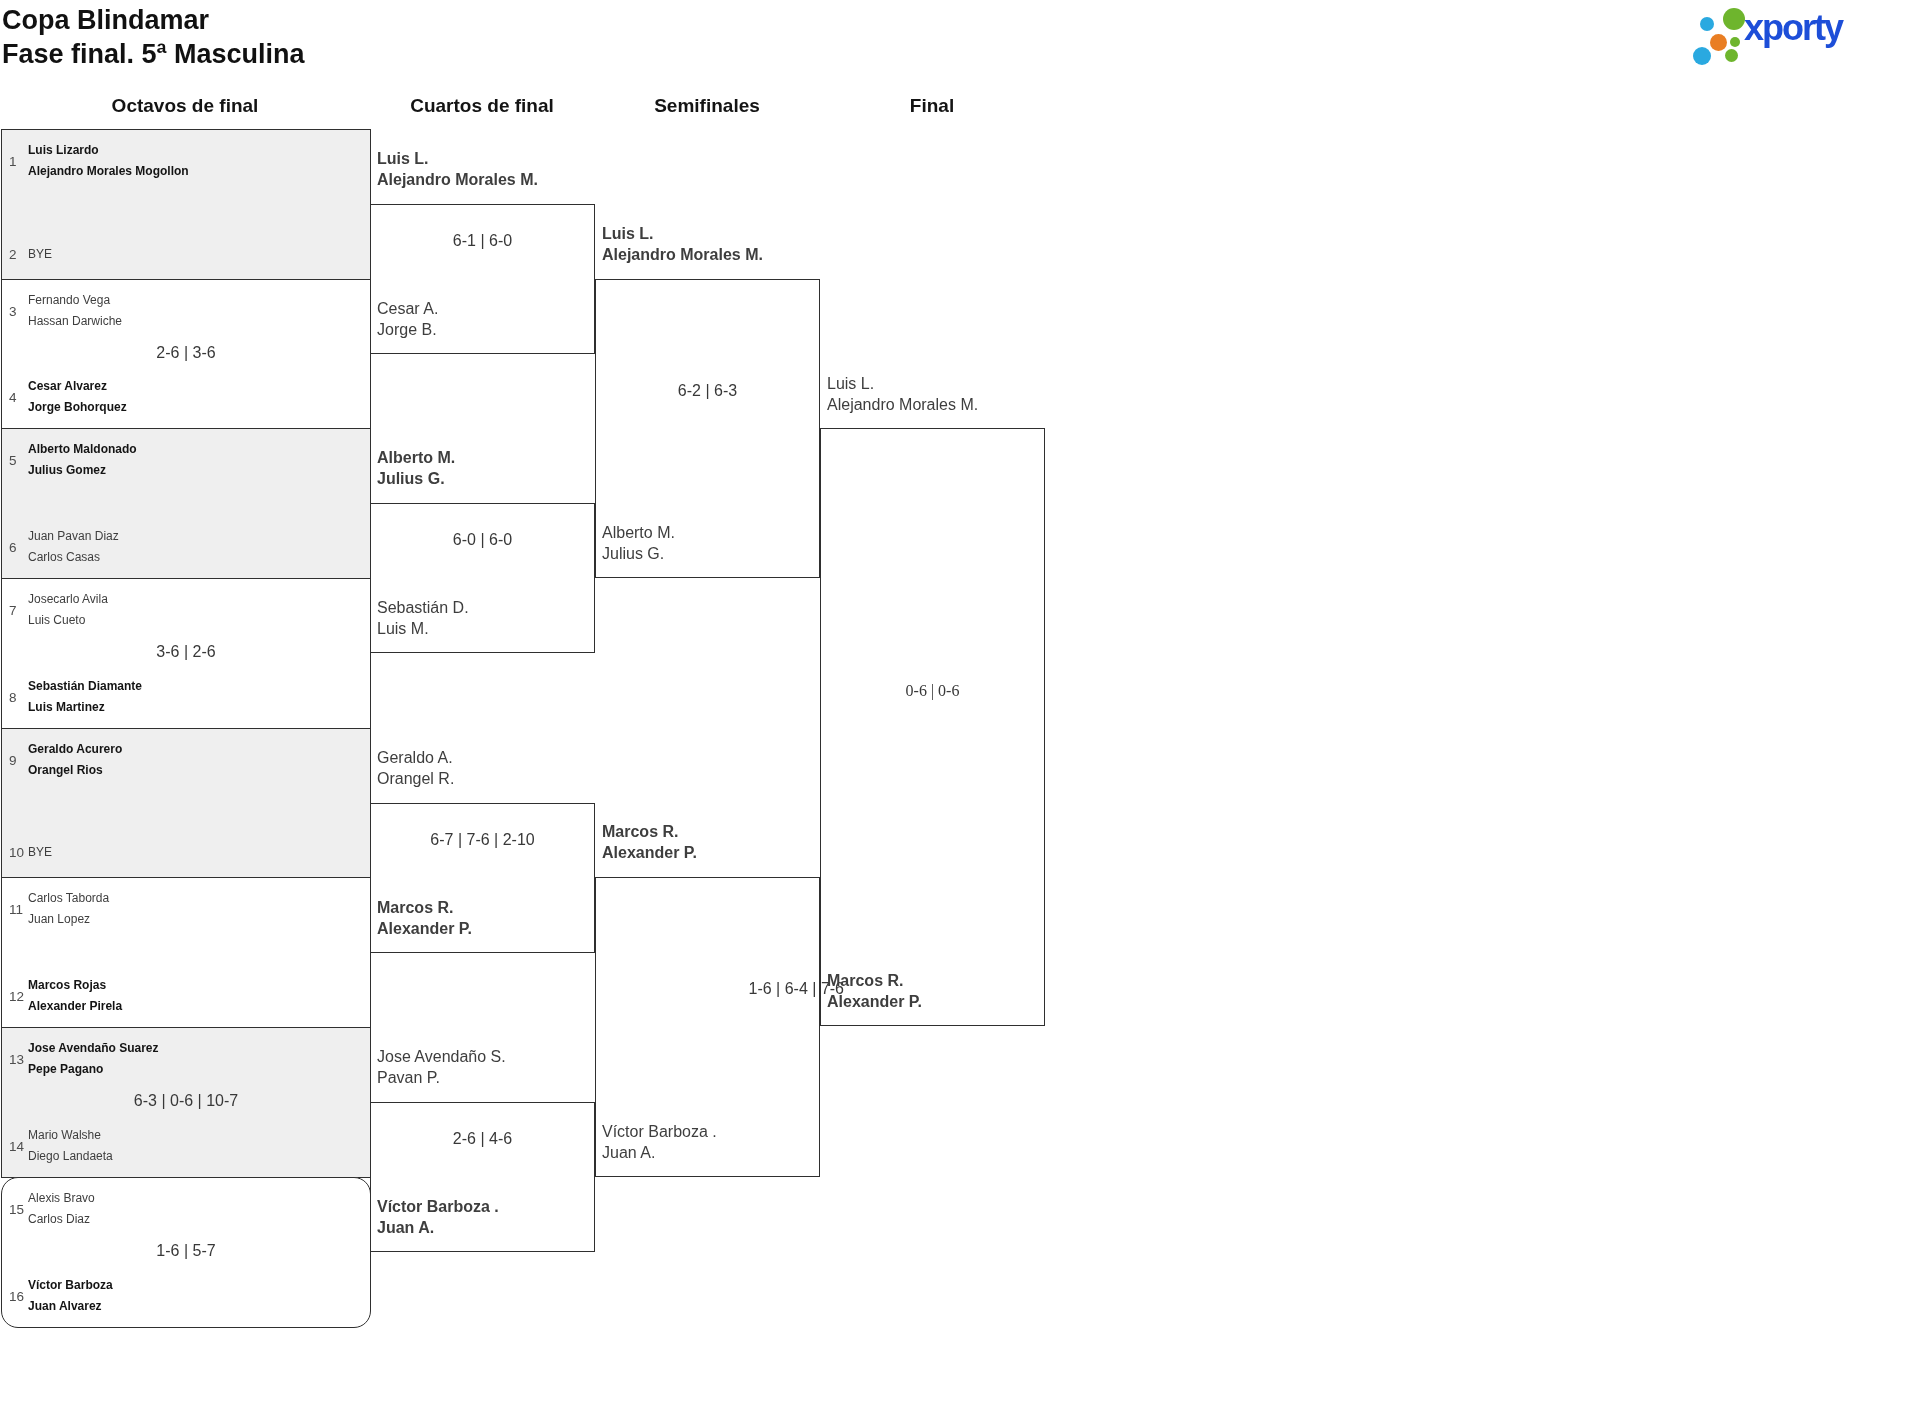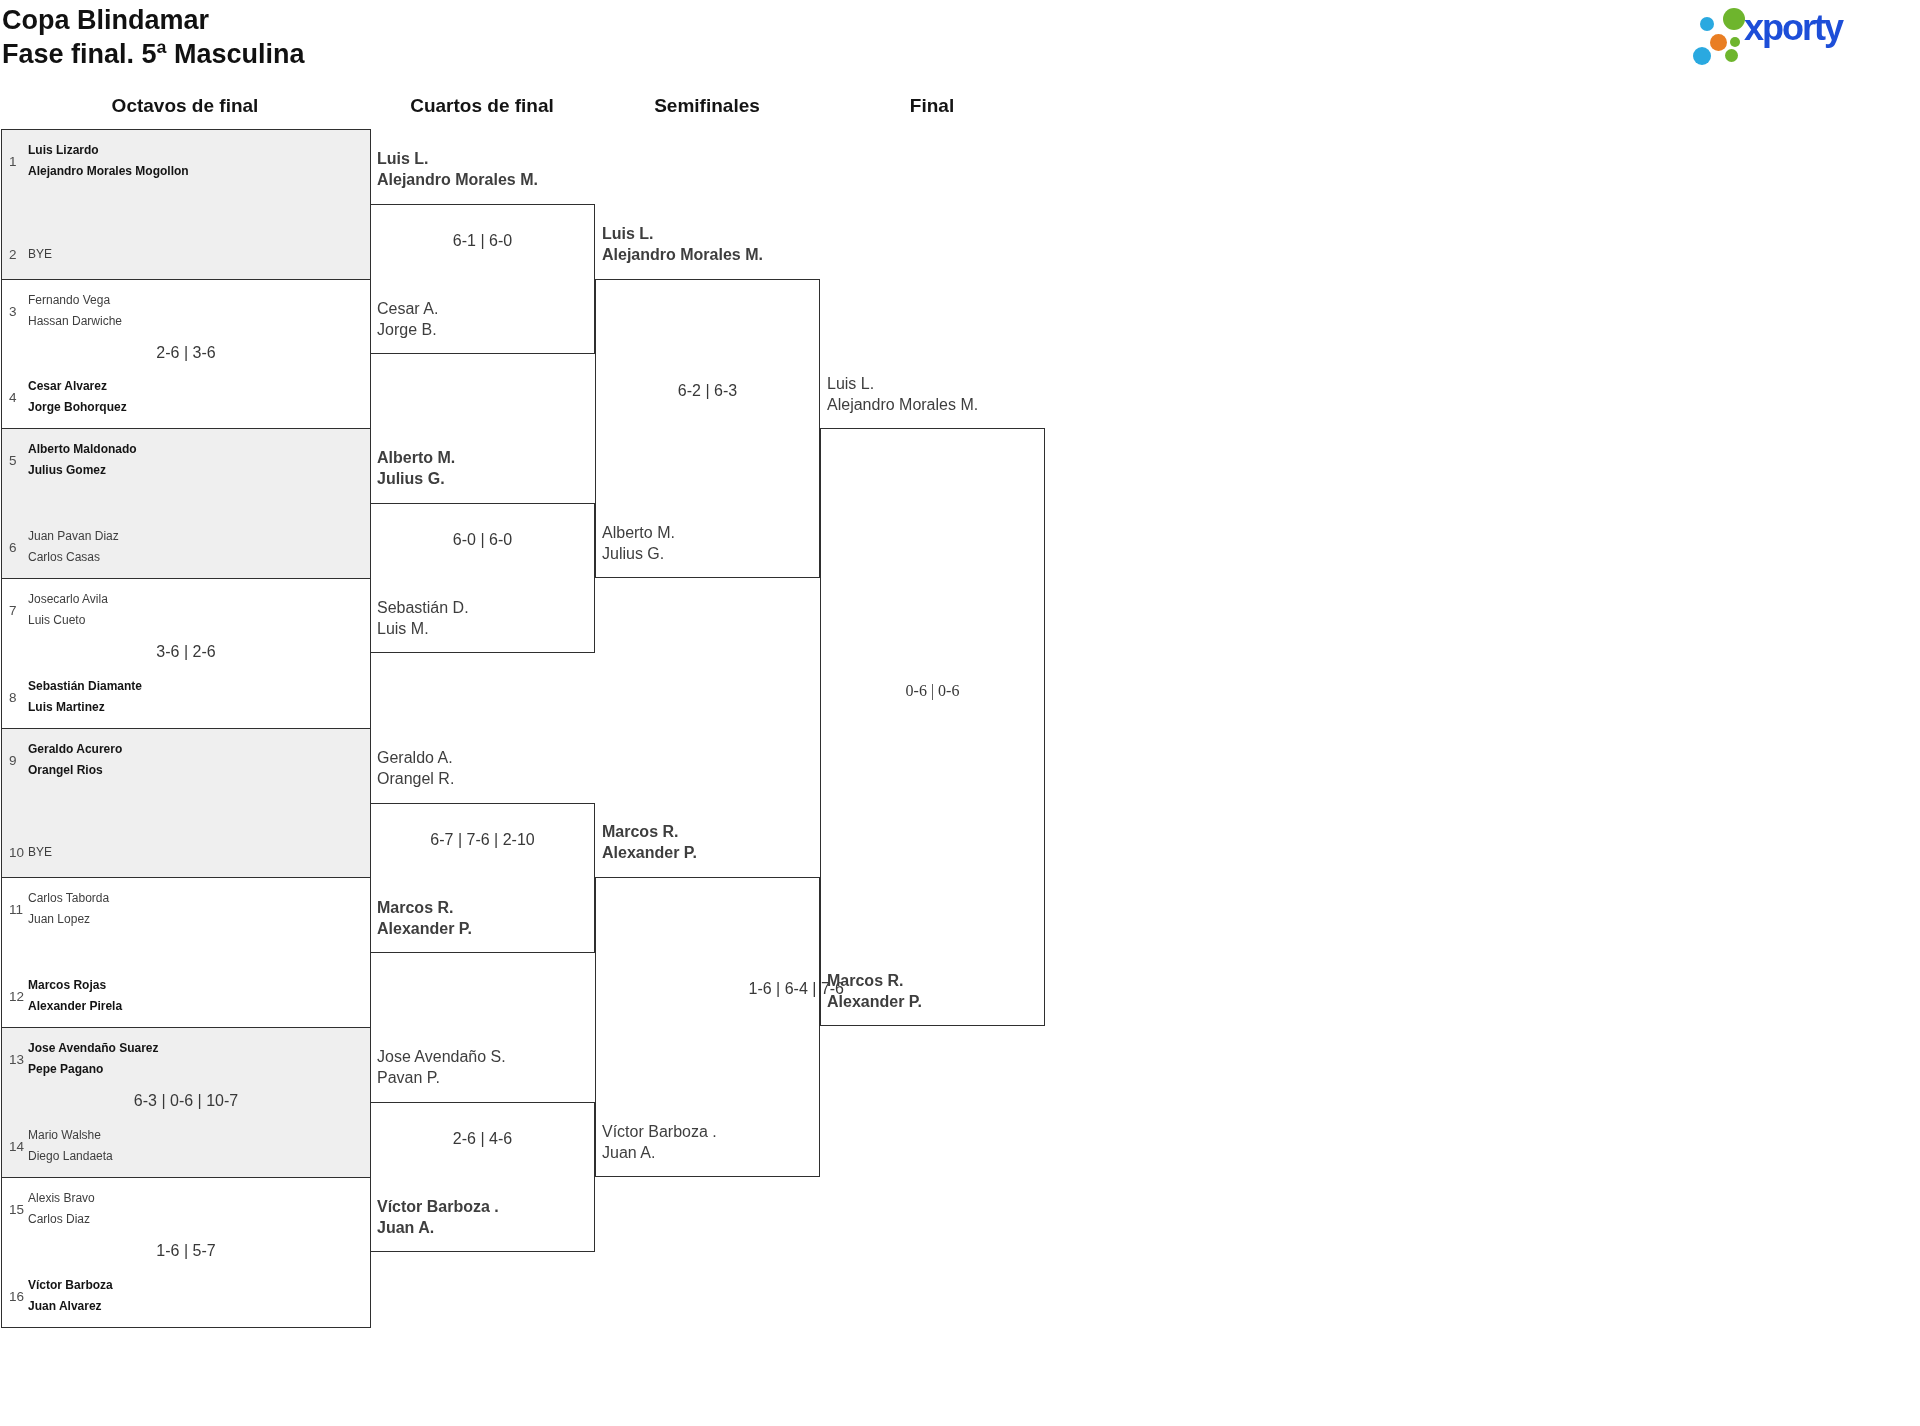--- a/index.html
+++ b/index.html
@@ -175,21 +175,21 @@
     <div class="oscore">6-3 | 0-6 | 10-7</div>
     <div class="slot bot2">
       <span class="seed">14</span>
       <span class="names">
         <span class="l">Mario Walshe</span>
         <span class="l">Diego Landaeta</span>
       </span>
     </div>
   </div>
 
-  <div class="obox" style="top:1177px;height:151px;">
+  <div class="obox" style="top:1177px;height:151px;border-radius:17px;">
     <div class="slot top">
       <span class="seed">15</span>
       <span class="names">
         <span class="l">Alexis Bravo</span>
         <span class="l">Carlos Diaz</span>
       </span>
     </div>
     <div class="oscore">1-6 | 5-7</div>
     <div class="slot bot2">
       <span class="seed">16</span>

